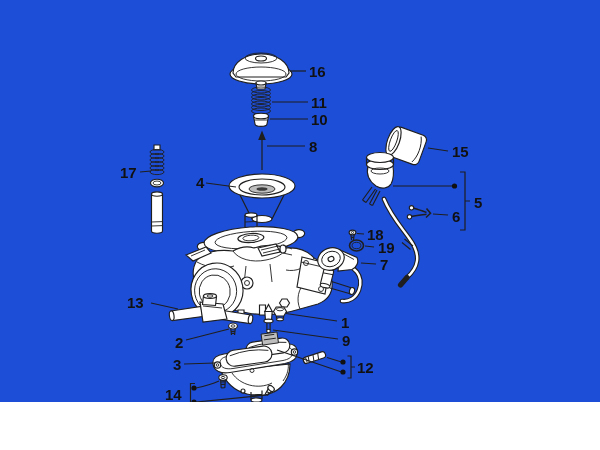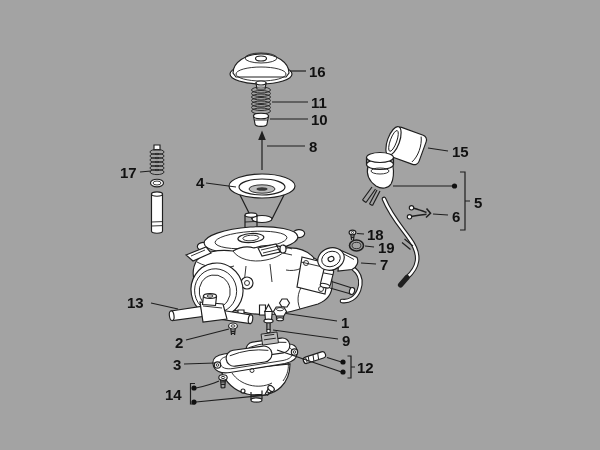--- a/index.html
+++ b/index.html
@@ -1,16 +1,16 @@
 <!DOCTYPE html>
 <html><head>
 <meta charset="utf-8">
 <style>
   html,body{margin:0;padding:0;background:#ffffff;}
-  .stage{position:relative;width:600px;height:450px;background:#a3a3a3;overflow:hidden;
+  .stage{position:relative;width:600px;height:402px;background:#1d4ed8;overflow:hidden;
          font-family:"Liberation Sans",sans-serif;}
   svg{display:block}
   .callout{font:700 15px "Liberation Sans",sans-serif;fill:#111111;}
   .ln{stroke:#1f1f1f;stroke-width:1.2;fill:none;}
   .shape{stroke:#1f1f1f;stroke-width:1.15;fill:#ffffff;}
   .detail{stroke:#1f1f1f;stroke-width:0.9;fill:none;}
   .thick{stroke:#1f1f1f;stroke-width:1.6;fill:none;}
   .tube-outer{stroke:#1f1f1f;stroke-width:4.6;fill:none;stroke-linecap:round;}
   .tube-inner{stroke:#ffffff;stroke-width:2.4;fill:none;stroke-linecap:round;}
   .dot{fill:#111111;stroke:none;}

